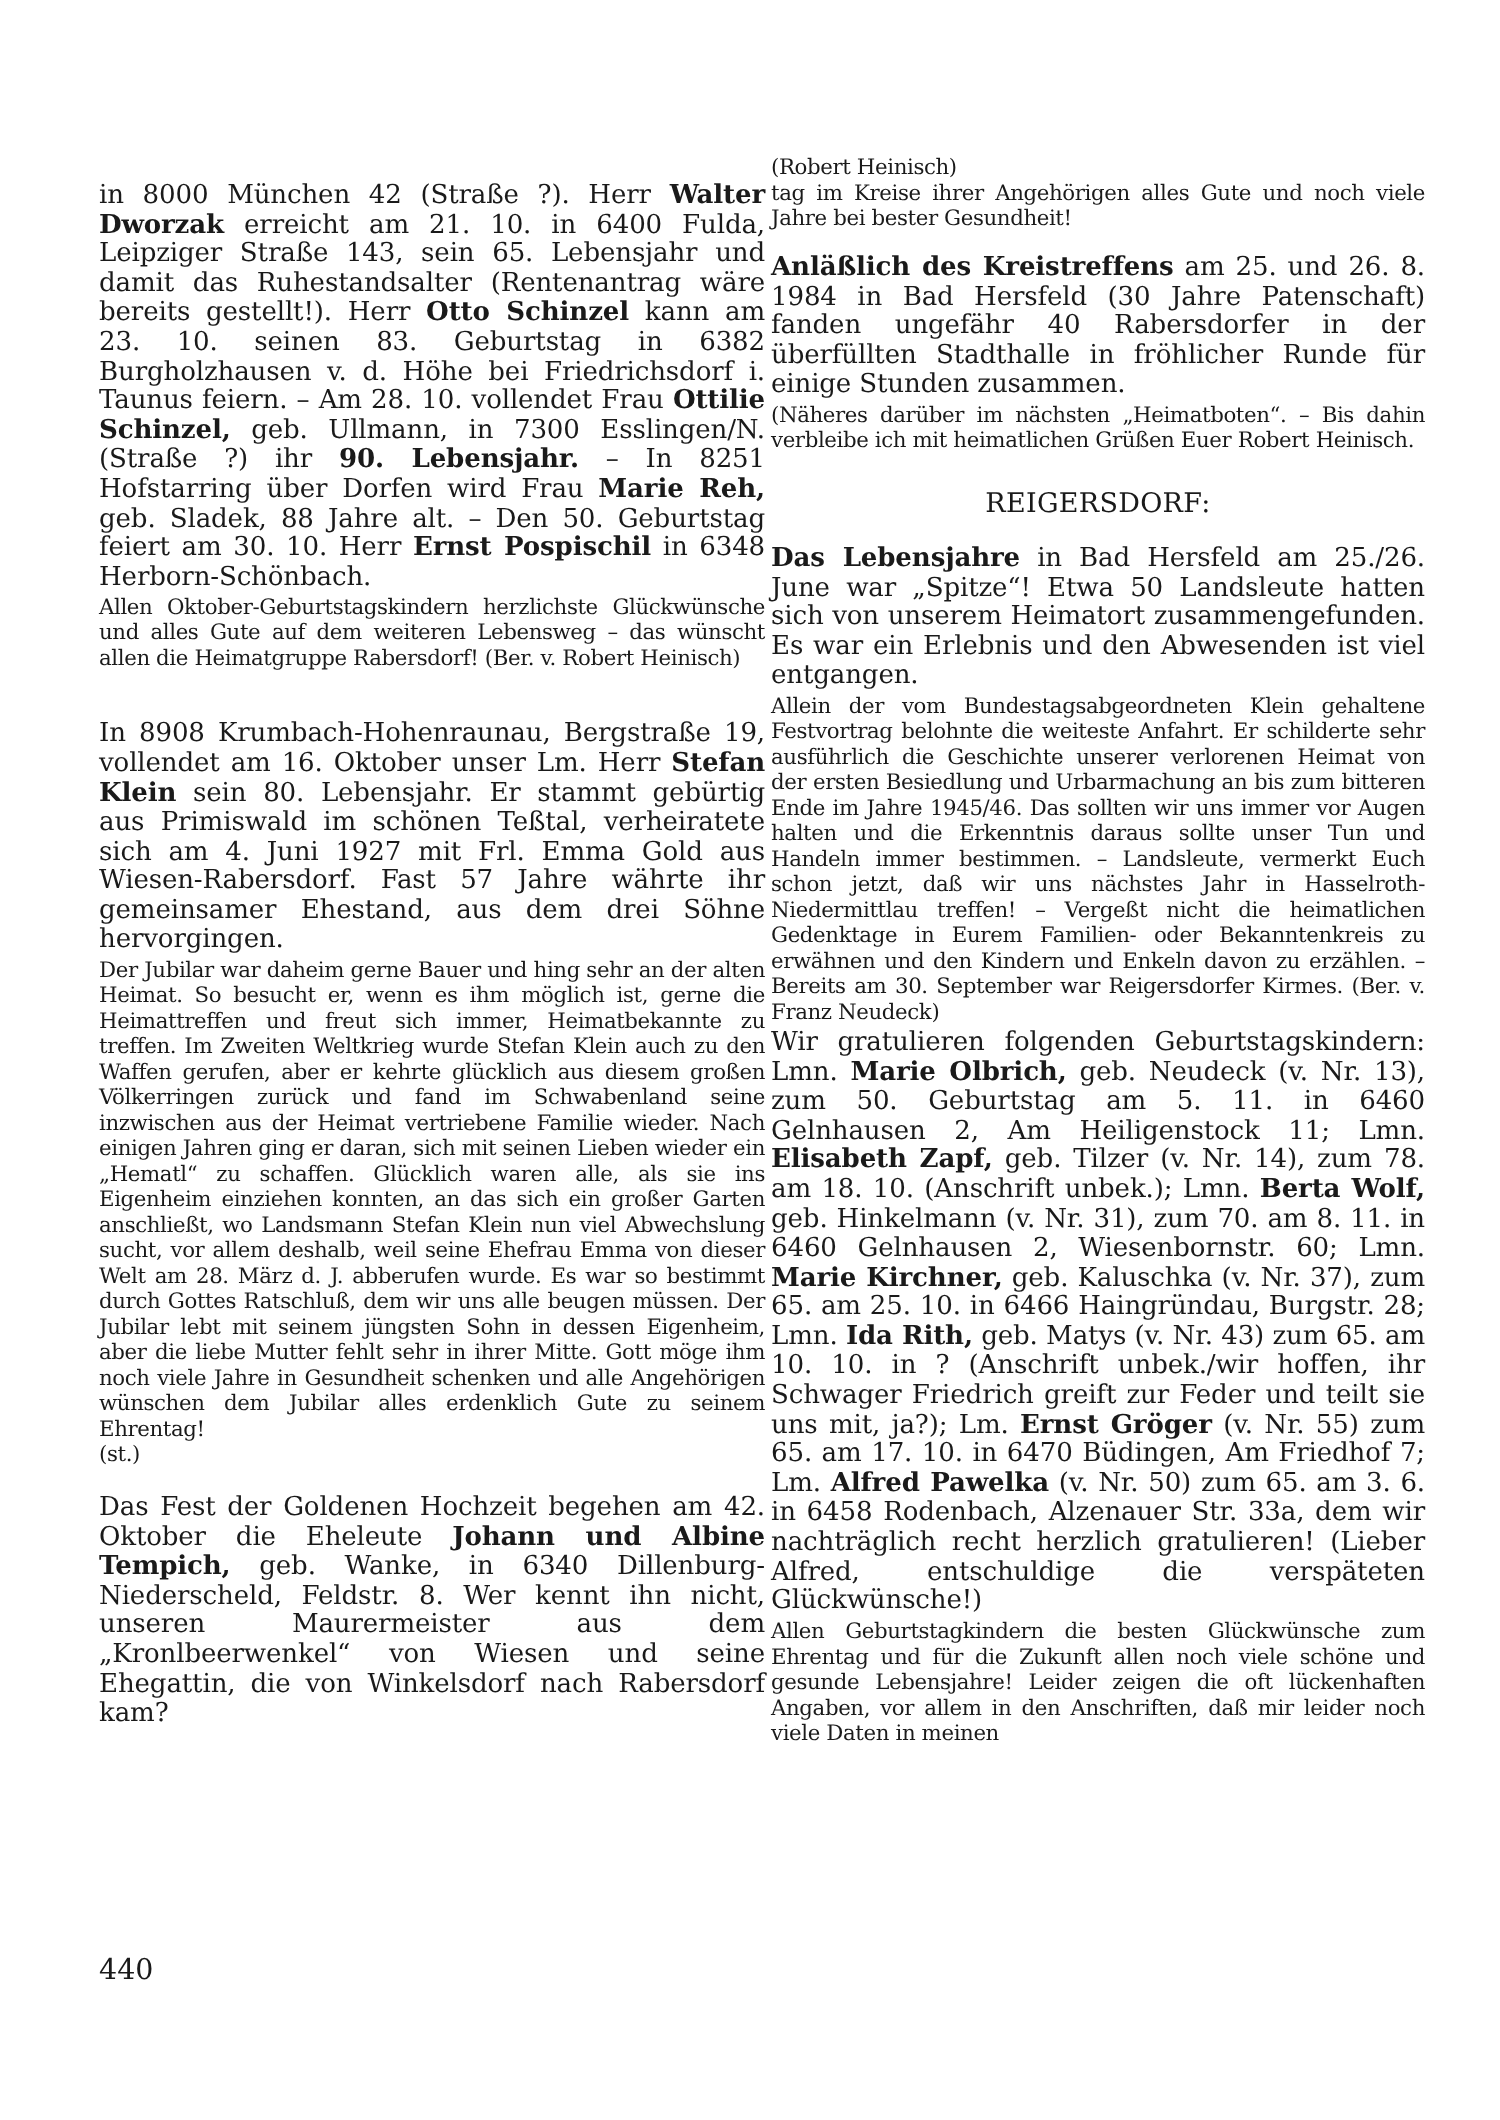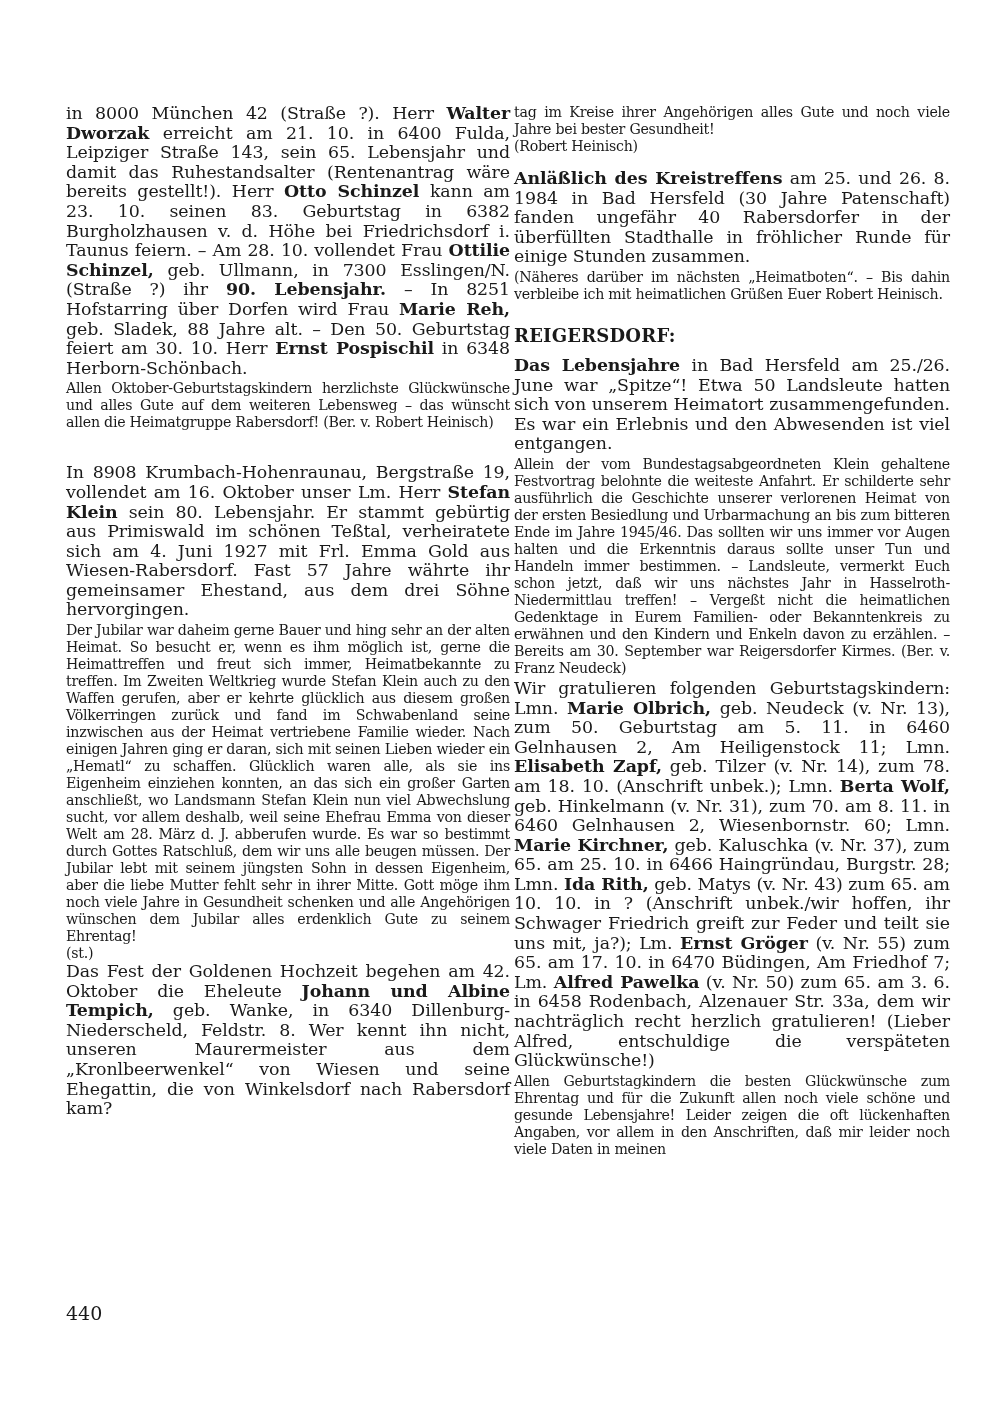--- a/index.html
+++ b/index.html
@@ -2,45 +2,45 @@
 <html><head>
 <meta charset="utf-8">
 <style>
   html, body { margin:0; padding:0; }
   body { width:1000px; height:1413px; background:#ffffff; position:relative; overflow:hidden;
          font-family:"DejaVu Serif","Liberation Serif",serif; color:#1a1a1a; }
   .col { position:absolute; top:104px; }
   #col-left { left:66px; width:444px; }
   #col-right { left:514px; width:436px; }
   p { margin:0; text-align:justify; text-align-last:left; }
-  .lg { font-size:17.4px; line-height:19.6px; letter-spacing:-0.1px; }
+  .lg { font-size:17.4px; line-height:19.6px; letter-spacing:-0.1px;margin-top:17px; }
   .sm { font-size:14.2px; line-height:17px; letter-spacing:-0.25px; }
   .right { text-align:right; }
   .gap-s { margin-top:2px; }
   .gap-m { margin-top:32px; }
   .gap-l { margin-top:14px; }
   b { font-weight:bold; }
-  h2.section { font-size:18px; font-weight:bold; margin:22px 0 10px 0; letter-spacing:0.2px; }
+  h2.section { font-size:18px; font-weight:normal; margin:22px 0 10px 0; letter-spacing:0.2px;text-align:center; }
   #page-number { position:absolute; left:66px; top:1302px; font-size:19px; font-family:"DejaVu Serif",serif; }
 </style>
 </head>
 <body>
 
 <div id="col-left" class="col">
   <p class="lg"><span>in 8000 München 42 (Straße ?). Herr </span><b>Walter Dworzak</b><span> erreicht am 21. 10. in 6400 Fulda, Leipziger Straße 143, sein 65. Lebensjahr und damit das Ruhestandsalter (Rentenantrag wäre bereits gestellt!). Herr </span><b>Otto Schinzel</b><span> kann am 23. 10. seinen 83. Geburtstag in 6382 Burgholzhausen v. d. Höhe bei Friedrichsdorf i. Taunus feiern. – Am 28. 10. vollendet Frau </span><b>Ottilie Schinzel,</b><span> geb. Ullmann, in 7300 Esslingen/N. (Straße ?) ihr </span><b>90. Lebensjahr.</b><span> – In 8251 Hofstarring über Dorfen wird Frau </span><b>Marie Reh,</b><span> geb. Sladek, 88 Jahre alt. – Den 50. Geburtstag feiert am 30. 10. Herr </span><b>Ernst Pospischil</b><span> in 6348 Herborn-Schönbach.</span></p>
   <p class="sm gap-s">Allen Oktober-Geburtstagskindern herzlichste Glückwünsche und alles Gute auf dem weiteren Lebensweg – das wünscht allen die Heimatgruppe Rabersdorf! (Ber. v. Robert Heinisch)</p>
   <p class="lg gap-m"><span>In 8908 Krumbach-Hohenraunau, Bergstraße 19, vollendet am 16. Oktober unser Lm. Herr </span><b>Stefan Klein</b><span> sein 80. Lebensjahr. Er stammt gebürtig aus Primiswald im schönen Teßtal, verheiratete sich am 4. Juni 1927 mit Frl. Emma Gold aus Wiesen-Rabersdorf. Fast 57 Jahre währte ihr gemeinsamer Ehestand, aus dem drei Söhne hervorgingen.</span></p>
   <p class="sm gap-s">Der Jubilar war daheim gerne Bauer und hing sehr an der alten Heimat. So besucht er, wenn es ihm möglich ist, gerne die Heimattreffen und freut sich immer, Heimatbekannte zu treffen. Im Zweiten Weltkrieg wurde Stefan Klein auch zu den Waffen gerufen, aber er kehrte glücklich aus diesem großen Völkerringen zurück und fand im Schwabenland seine inzwischen aus der Heimat vertriebene Familie wieder. Nach einigen Jahren ging er daran, sich mit seinen Lieben wieder ein „Hematl“ zu schaffen. Glücklich waren alle, als sie ins Eigenheim einziehen konnten, an das sich ein großer Garten anschließt, wo Landsmann Stefan Klein nun viel Abwechslung sucht, vor allem deshalb, weil seine Ehefrau Emma von dieser Welt am 28. März d. J. abberufen wurde. Es war so bestimmt durch Gottes Ratschluß, dem wir uns alle beugen müssen. Der Jubilar lebt mit seinem jüngsten Sohn in dessen Eigenheim, aber die liebe Mutter fehlt sehr in ihrer Mitte. Gott möge ihm noch viele Jahre in Gesundheit schenken und alle Angehörigen wünschen dem Jubilar alles erdenklich Gute zu seinem Ehrentag!</p>
   <p class="sm right">(st.)</p>
   <p class="lg"><span>Das Fest der Goldenen Hochzeit begehen am 42. Oktober die Eheleute </span><b>Johann und Albine Tempich,</b><span> geb. Wanke, in 6340 Dillenburg-Niederscheld, Feldstr. 8. Wer kennt ihn nicht, unseren Maurermeister aus dem „Kronlbeerwenkel“ von Wiesen und seine Ehegattin, die von Winkelsdorf nach Rabersdorf kam?</span></p>
 </div>
 
 <div id="col-right" class="col">
+  <p class="sm right">(Robert Heinisch)</p>
   <p class="sm">tag im Kreise ihrer Angehörigen alles Gute und noch viele Jahre bei bester Gesundheit!</p>
-  <p class="sm right">(Robert Heinisch)</p>
   <p class="lg gap-l"><b>Anläßlich des Kreistreffens</b><span> am 25. und 26. 8. 1984 in Bad Hersfeld (30 Jahre Patenschaft) fanden ungefähr 40 Rabersdorfer in der überfüllten Stadthalle in fröhlicher Runde für einige Stunden zusammen.</span></p>
   <p class="sm gap-s">(Näheres darüber im nächsten „Heimatboten“. – Bis dahin verbleibe ich mit heimatlichen Grüßen Euer Robert Heinisch.</p>
   <h2 class="section">REIGERSDORF:</h2>
   <p class="lg"><b>Das Lebensjahre</b><span> in Bad Hersfeld am 25./26. June war „Spitze“! Etwa 50 Landsleute hatten sich von unserem Heimatort zusammengefunden. Es war ein Erlebnis und den Abwesenden ist viel entgangen.</span></p>
   <p class="sm gap-s">Allein der vom Bundestagsabgeordneten Klein gehaltene Festvortrag belohnte die weiteste Anfahrt. Er schilderte sehr ausführlich die Geschichte unserer verlorenen Heimat von der ersten Besiedlung und Urbarmachung an bis zum bitteren Ende im Jahre 1945/46. Das sollten wir uns immer vor Augen halten und die Erkenntnis daraus sollte unser Tun und Handeln immer bestimmen. – Landsleute, vermerkt Euch schon jetzt, daß wir uns nächstes Jahr in Hasselroth-Niedermittlau treffen! – Vergeßt nicht die heimatlichen Gedenktage in Eurem Familien- oder Bekanntenkreis zu erwähnen und den Kindern und Enkeln davon zu erzählen. – Bereits am 30. September war Reigersdorfer Kirmes. (Ber. v. Franz Neudeck)</p>
   <p class="lg gap-s"><span>Wir gratulieren folgenden Geburtstagskindern: Lmn. </span><b>Marie Olbrich,</b><span> geb. Neudeck (v. Nr. 13), zum 50. Geburtstag am 5. 11. in 6460 Gelnhausen 2, Am Heiligenstock 11; Lmn. </span><b>Elisabeth Zapf,</b><span> geb. Tilzer (v. Nr. 14), zum 78. am 18. 10. (Anschrift unbek.); Lmn. </span><b>Berta Wolf,</b><span> geb. Hinkelmann (v. Nr. 31), zum 70. am 8. 11. in 6460 Gelnhausen 2, Wiesenbornstr. 60; Lmn. </span><b>Marie Kirchner,</b><span> geb. Kaluschka (v. Nr. 37), zum 65. am 25. 10. in 6466 Haingründau, Burgstr. 28; Lmn. </span><b>Ida Rith,</b><span> geb. Matys (v. Nr. 43) zum 65. am 10. 10. in ? (Anschrift unbek./wir hoffen, ihr Schwager Friedrich greift zur Feder und teilt sie uns mit, ja?); Lm. </span><b>Ernst Gröger</b><span> (v. Nr. 55) zum 65. am 17. 10. in 6470 Büdingen, Am Friedhof 7; Lm. </span><b>Alfred Pawelka</b><span> (v. Nr. 50) zum 65. am 3. 6. in 6458 Rodenbach, Alzenauer Str. 33a, dem wir nachträglich recht herzlich gratulieren! (Lieber Alfred, entschuldige die verspäteten Glückwünsche!)</span></p>
   <p class="sm gap-s">Allen Geburtstagkindern die besten Glückwünsche zum Ehrentag und für die Zukunft allen noch viele schöne und gesunde Lebensjahre! Leider zeigen die oft lückenhaften Angaben, vor allem in den Anschriften, daß mir leider noch viele Daten in meinen</p>
 </div>
 
 <div id="page-number">440</div>

